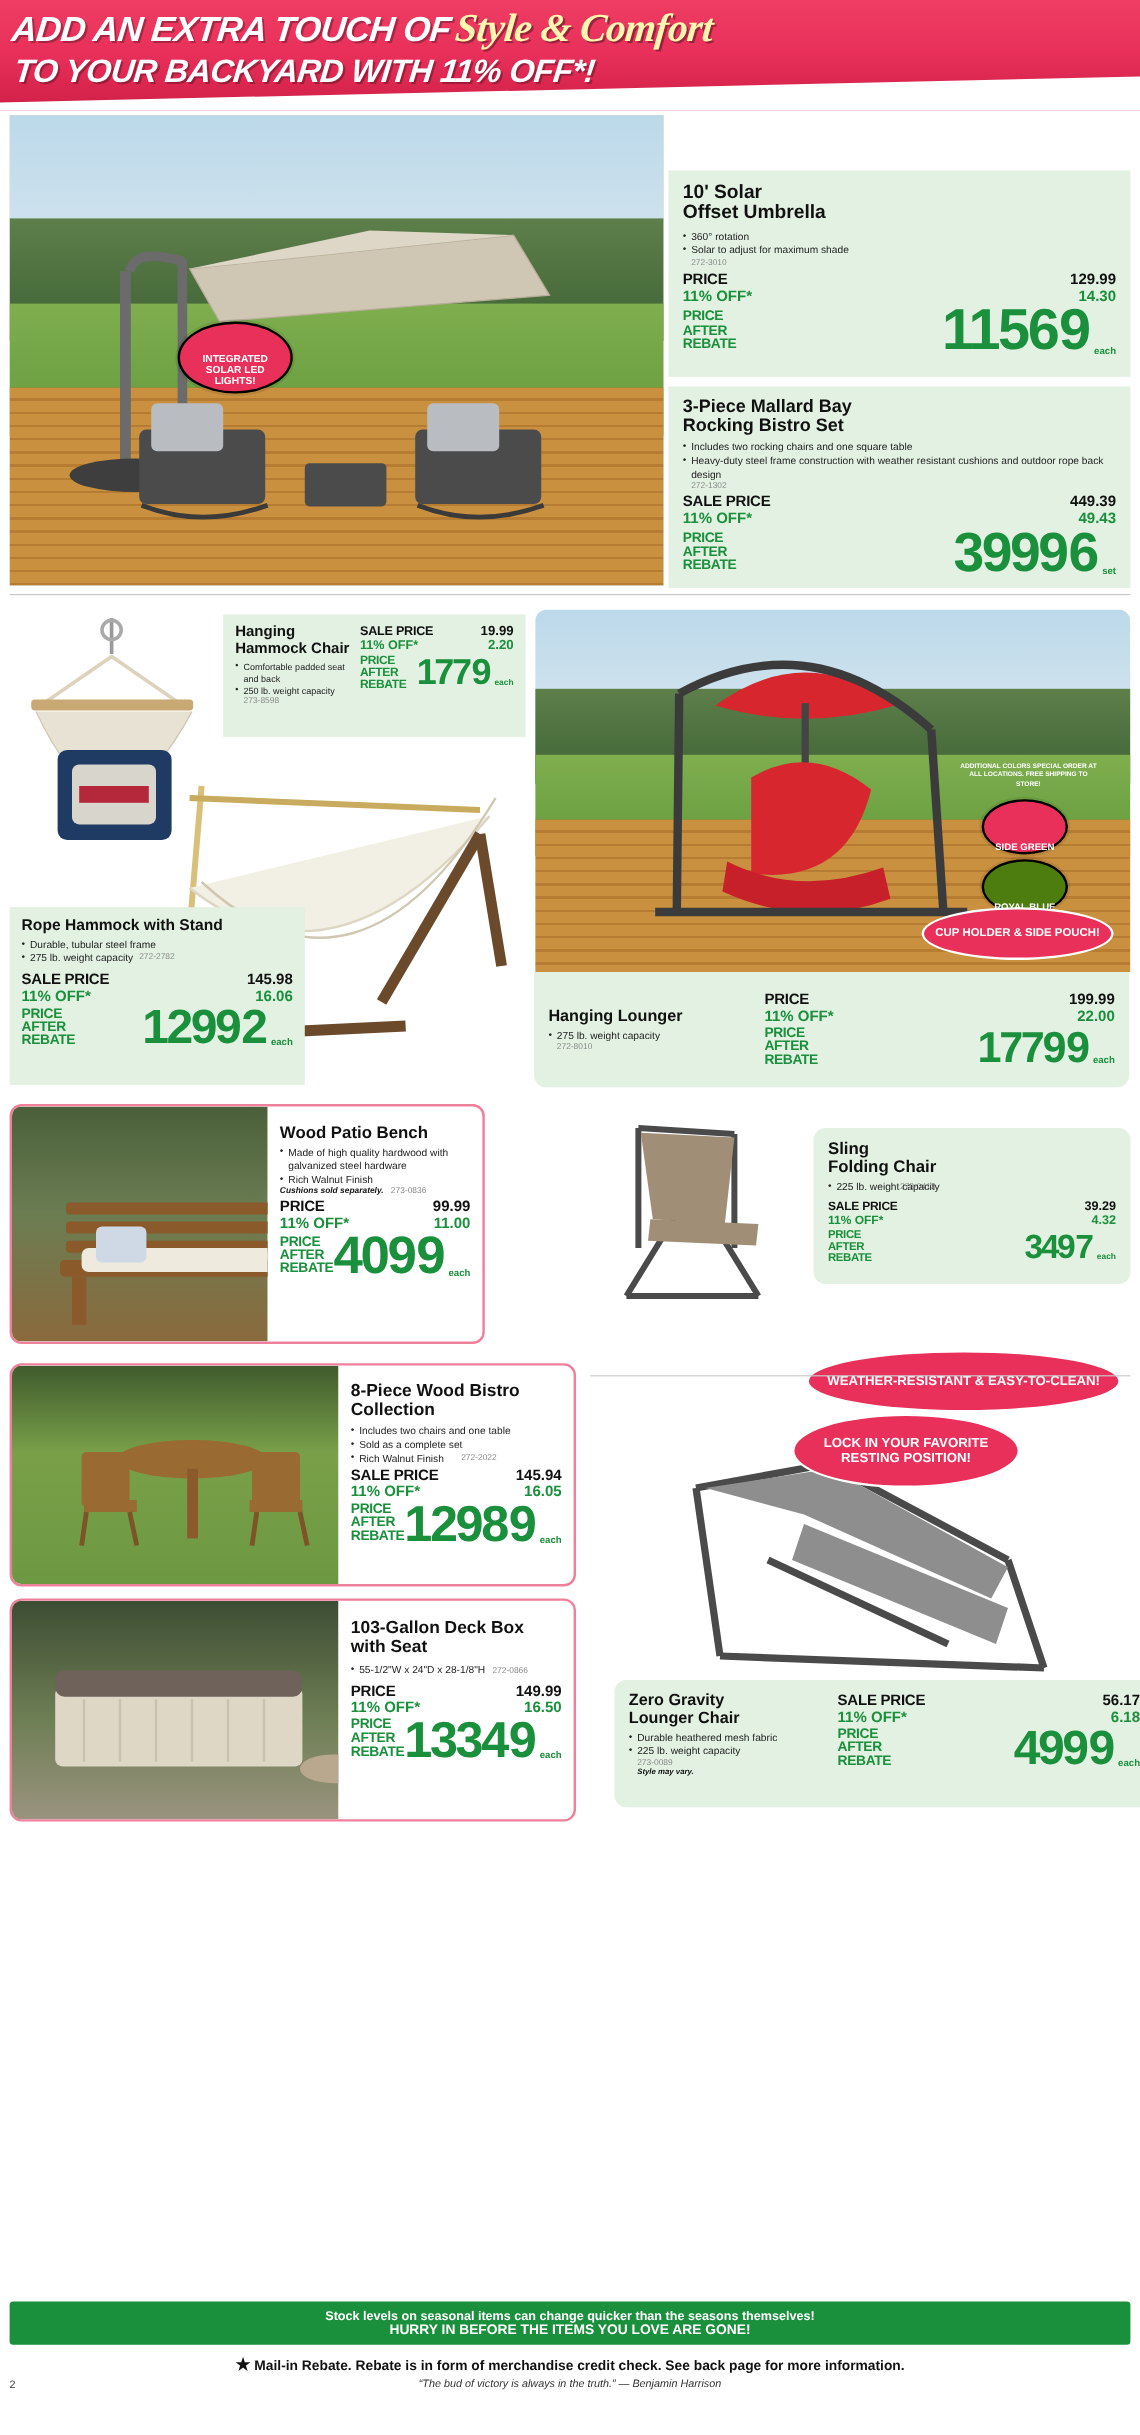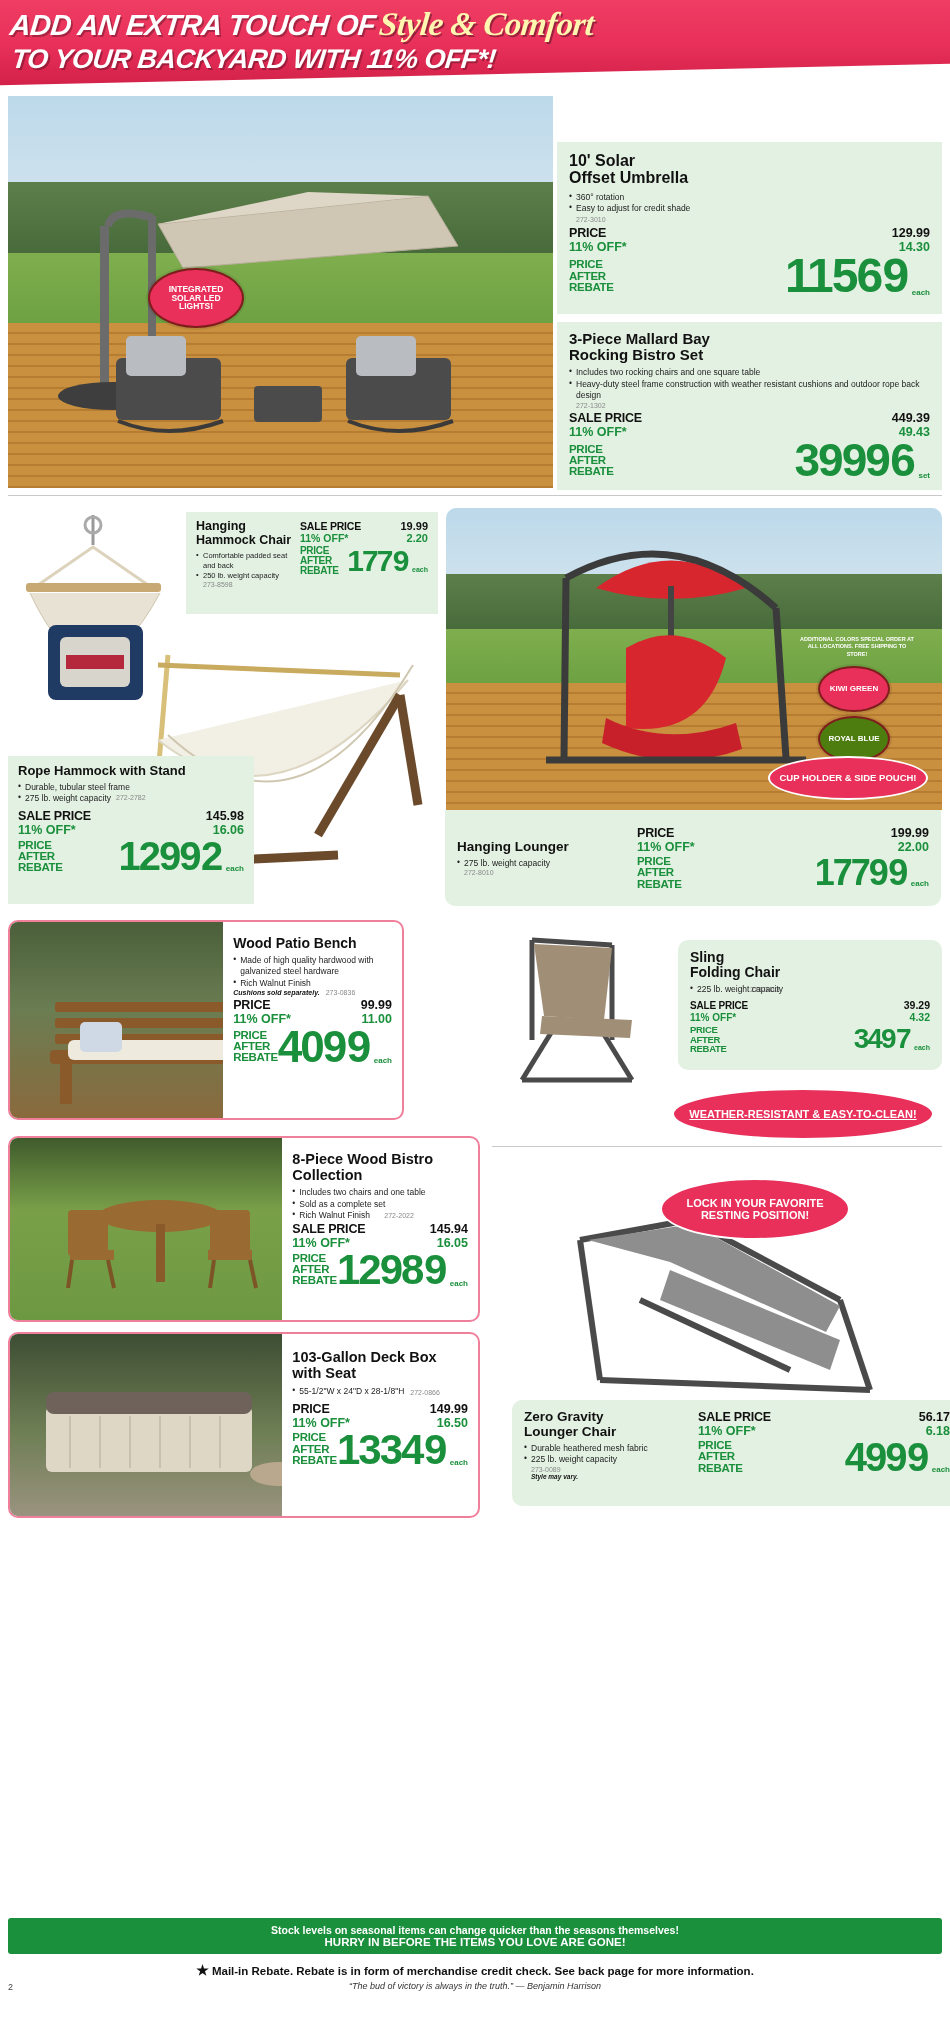--- a/index.html
+++ b/index.html
@@ -68,22 +68,22 @@
   .cents { font-size:.52em; letter-spacing:-.5px; vertical-align: super; }
   .each { color:#1a8f3c; font-size:8px; font-weight:bold; align-self:flex-end; margin-left:3px; }
 
   .rounded-card { border-radius: 10px; }
   .card-pink  { border: 2px solid #f07f9c; background: #fff; }
   .card-mint  { background: #e3f1e2; }
 
   .burst {
     position:absolute; border-radius: 50%;
     background:#e8305a; color:#fff; font-weight:bold; text-align:center;
-    display:flex; align-items:center; justify-content:center; line-height:1.05;
-    border: 2px solid #7f1d1d; box-shadow: 0 0 0 2px rgba(0,0,0,.08);
+    display:flex; align-items:flex-end; justify-content:center; line-height:1.05;
+    border: 2px solid #000000; box-shadow: 0 0 0 2px rgba(0,0,0,.08);
   }
   .oval {
     position:absolute; border-radius:50%/50%;
     background:#e8305a; color:#fff; font-weight:bold; text-align:center;
     display:flex; align-items:center; justify-content:center; line-height:1.1;
     border:2px solid #fff;
   }
 
   
   .footer-bar {
@@ -155,21 +155,21 @@
     <div class="burst" style="left:140px; top:172px; width:96px; height:60px; font-size:8.5px; padding:4px; border-radius:50%;">
       <span>INTEGRATED SOLAR LED LIGHTS!</span>
     </div>
   </div>
 
   <div class="blk card-mint" style="left:557px; top:142px; width:385px; height:172px; padding:10px 12px;">
     <div class="title" style="font-size:16px; white-space:pre-line;">10' Solar
 Offset Umbrella</div>
     <ul class="bullets" style="margin-top:5px;">
       <li>360° rotation</li>
-      <li>Easy to adjust for credit shade</li>
+      <li>Solar to adjust for maximum shade</li>
     </ul>
     <div class="sku" style="margin:2px 0 3px 7px;">272-3010</div>
     <div class="priceline">
       <span class="plabel">PRICE</span>
       <span class="pval">129.99</span>
     </div>
     <div class="priceline">
       <span class="off">11% OFF*</span>
       <span class="offv">14.30</span>
     </div>
@@ -314,21 +314,21 @@
         <path d="M120 70 q110 -60 210 30"></path>
         <path d="M120 70 L118 250"></path>
         <path d="M330 100 L340 250"></path>
         <path d="M100 252 L360 252"></path>
       </g>
     </svg>
     <div class="blk" style="left:352px; top:128px; width:118px; font-size:5.5px; color:#fff; text-align:center; font-weight:bold; line-height:1.35;">
       <span>ADDITIONAL COLORS SPECIAL ORDER AT ALL LOCATIONS. FREE SHIPPING TO STORE!</span>
     </div>
     <div class="burst" style="left:372px; top:158px; width:72px; height:46px; font-size:8px; background:#e8305a;">
-      <span>KIWI GREEN</span>
+      <span>SIDE GREEN</span>
     </div>
     <div class="burst" style="left:372px; top:208px; width:72px; height:46px; font-size:8px; background:#4d7c0f;">
       <span>ROYAL BLUE</span>
     </div>
     <div class="oval" style="left:322px; top:248px; width:160px; height:44px; font-size:9.5px; padding:0 8px;">
       <span>CUP HOLDER &amp; SIDE POUCH!</span>
     </div>
   </div>
 
   <div class="blk card-mint" style="left:445px; top:810px; width:496px; height:96px; padding:8px 12px; display:flex; border-radius:0 0 10px 10px;align-items:center;">
@@ -441,21 +441,21 @@
       <div class="par-lbl" style="white-space:pre-line; font-size:9.5px;">PRICE
 AFTER
 REBATE</div>
       <div style="margin-left:auto; display:flex; align-items:flex-end;">
         <span class="big" style="font-size:28px;">34</span>
         <span class="big cents" style="font-size:28px;">97</span>
         <span class="each" style="font-size:7px;">each</span>
       </div>
     </div>
   </div>
-  <div class="oval" style="left:672px; top:1088px; width:262px; height:52px; font-size:11px; padding:0 10px;text-decoration:underline;">
+  <div class="oval" style="left:672px; top:1125px; width:262px; height:52px; font-size:11px; padding:0 10px;">
     <span>WEATHER-RESISTANT &amp; EASY-TO-CLEAN!</span>
   </div>
 
   <div class="hr" style="left:492px; top:1146px; width:450px;"></div>
 
   <div class="blk card-pink rounded-card" style="left:8px; top:1136px; width:472px; height:186px; display:flex; overflow:hidden;">
     <div class="photo" style="width:300px; height:182px;">
       <div style="position:absolute;inset:0;background:linear-gradient(180deg,#3f5b2c 0%,#79a049 40%,#6d9842 100%)"></div>
       <svg width="300" height="182" style="position:absolute;left:0;top:0">
         <ellipse cx="150" cy="78" rx="62" ry="16" fill="#9a6a33"></ellipse>

